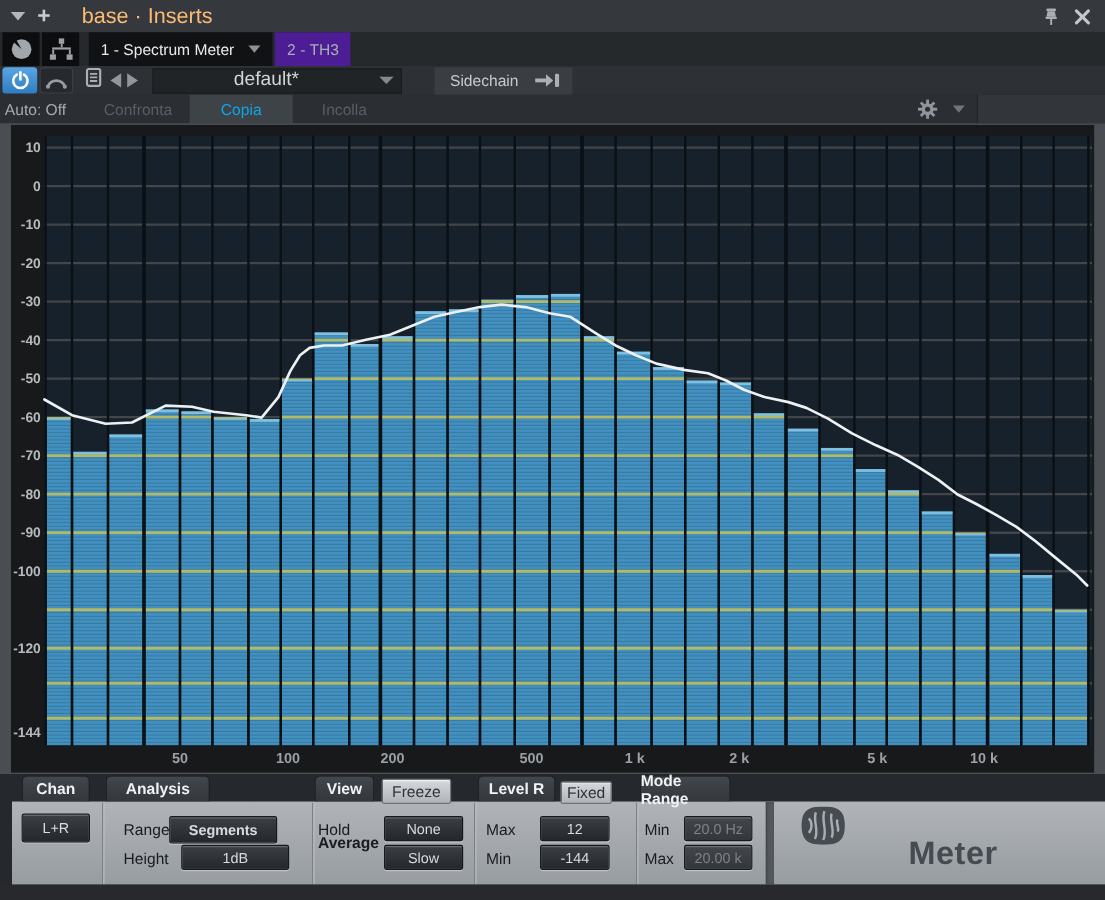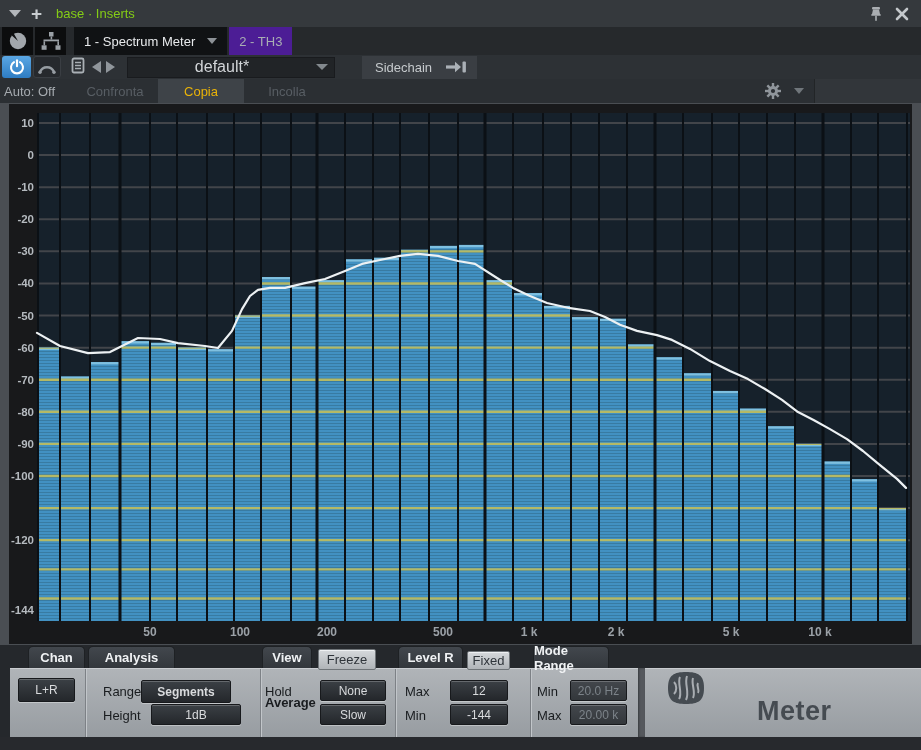--- a/index.html
+++ b/index.html
@@ -5,21 +5,21 @@
   html,body{margin:0;padding:0;background:#1b1d1f;}
   .window{position:relative;width:921px;height:750px;background:#26292c;overflow:hidden;
           font-family:"Liberation Sans",sans-serif;-webkit-font-smoothing:antialiased;}
   .abs{position:absolute;}
   
   .titlebar{left:0;top:0;width:921px;height:27px;background:#35393d;border-bottom:1px solid #202225;
             display:flex;align-items:center;}
   .titlebar .caret{width:0;height:0;border-left:6px solid transparent;border-right:6px solid transparent;
             border-top:7px solid #b3b7bb;margin-left:9px;}
   .plus{color:#c9cdd1;font-size:19px;font-weight:bold;margin-left:10px;line-height:27px;}
-  .wintitle{color:#84cc16;font-size:13px;margin-left:14px;}
+  .wintitle{color:#fdba74;font-size:18px;margin-left:26px;}
   .titlebar .spacer{flex:1;}
   .pinbtn,.closebtn{width:26px;height:27px;display:flex;align-items:center;justify-content:center;}
   .closebtn{margin-right:6px;color:#c3c7cb;font-size:17px;font-weight:bold;}
   
   .tabrow{left:0;top:27px;width:921px;height:28px;background:#26292c;display:flex;align-items:stretch;}
   .sqbtn{width:31px;background:#0c0d0e;margin-left:2px;display:flex;align-items:center;justify-content:center;}
   .ptab{display:flex;align-items:center;padding:0 10px;font-size:13px;}
   .ptab.active{background:#101214;color:#e8eaec;margin-left:8px;}
   .ptab.inactive{background:#4c1d95;color:#a9aeb3;margin-left:2px;}
   .tabcaret{width:0;height:0;border-left:5px solid transparent;border-right:5px solid transparent;
@@ -40,21 +40,21 @@
   .presetbox .pcaret{width:0;height:0;border-left:6px solid transparent;border-right:6px solid transparent;
              border-top:6px solid #83898e;margin-right:6px;}
   .sidechain{margin-left:27px;width:115px;height:23px;background:#3a3e43;display:flex;align-items:center;color:#c6cacd;font-size:13px;}
   .sidechain .sclabel{margin-left:13px;flex:1;}
   
   .autorow{left:0;top:79px;width:921px;height:24px;background:#2b2f33;border-bottom:1px solid #53575c;
            display:flex;align-items:center;font-size:13px;}
   .autolabel{color:#a6abb0;margin-left:4px;width:62px;}
   .abtn{height:24px;display:flex;align-items:center;justify-content:center;width:86px;}
   .abtn.dim{color:#585e64;}
-  .abtn.lit{color:#eab308;background:#3e4348;}
+  .abtn.lit{color:#0ea5e9;background:#3e4348;}
   .gearwrap{display:flex;align-items:center;margin-left:auto;}
   .gearcaret{width:0;height:0;border-left:5px solid transparent;border-right:5px solid transparent;
              border-top:6px solid #70767b;margin:0 10px 0 12px;}
   .rightstrip{width:106px;height:24px;background:#32363a;border-left:1px solid #222527;}
   
   .spectrum{left:0;top:103px;width:921px;height:542px;background:#4a4e53;}
   .spectrum svg{position:absolute;left:9px;top:1px;}
   
   .panelregion{left:0;top:645px;width:921px;height:92px;background:#25282c;}
   .panelbody{position:absolute;left:10px;top:23px;width:911px;height:69px;
@@ -386,21 +386,21 @@
         <text x="529" y="635" fill="#9ba1a7" text-anchor="middle" font-family="Liberation Sans, sans-serif" font-size="12" font-weight="600">1 k</text>
         <text x="616" y="635" fill="#9ba1a7" text-anchor="middle" font-family="Liberation Sans, sans-serif" font-size="12" font-weight="600">2 k</text>
         <text x="731" y="635" fill="#9ba1a7" text-anchor="middle" font-family="Liberation Sans, sans-serif" font-size="12" font-weight="600">5 k</text>
         <text x="820" y="635" fill="#9ba1a7" text-anchor="middle" font-family="Liberation Sans, sans-serif" font-size="12" font-weight="600">10 k</text>
       </svg>
     </div>
 
   <div class="abs panelregion">
     <div class="panelbody"></div>
 
-    <div class="sectab" style="left:28px;width:57px;text-align:right;">Chan</div>
+    <div class="sectab" style="left:18px;width:57px;text-align:right;">Chan</div>
     <div class="sectab" style="left:88px;width:87px;">Analysis</div>
     <div class="sectab" style="left:262px;width:50px;">View</div>
     <div class="sectab" style="left:398px;width:65px;">Level R</div>
     <div class="sectab" style="left:533px;width:76px;">Mode Range</div>
 
     <div class="lbtn" style="left:318px;top:4px;width:58px;height:21px;">Freeze</div>
     <div class="lbtn" style="left:467px;top:6px;width:43px;height:19px;">Fixed</div>
 
     <div class="vsep" style="left:85px;"></div>
     <div class="vsep" style="left:260px;"></div>

